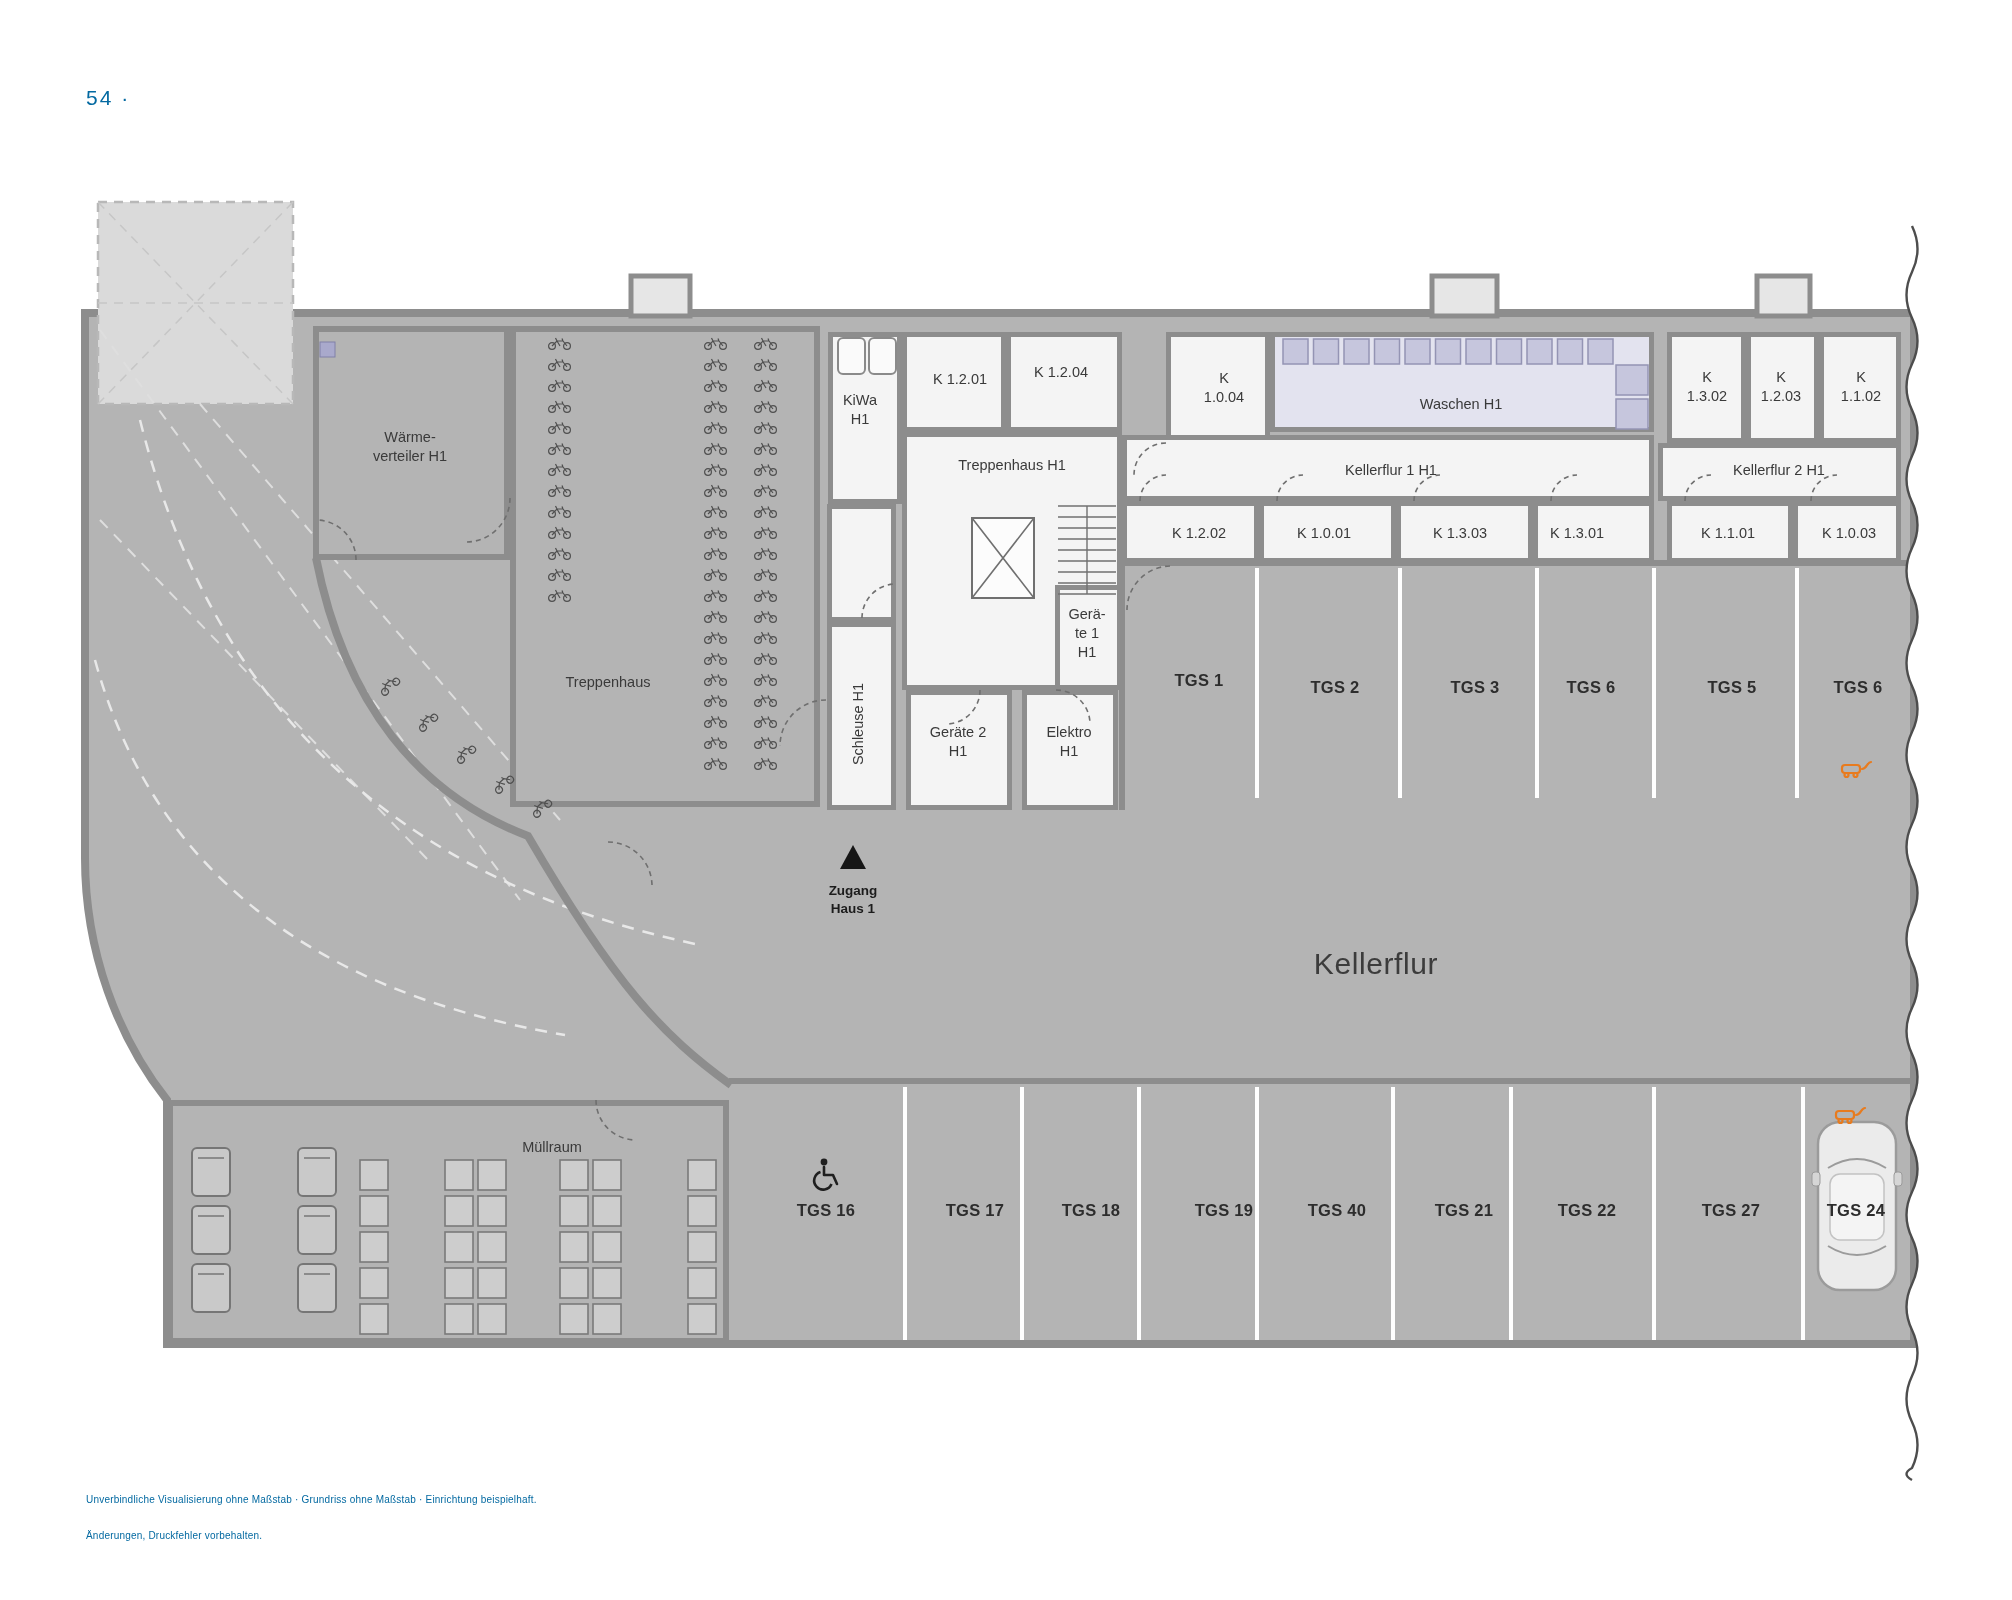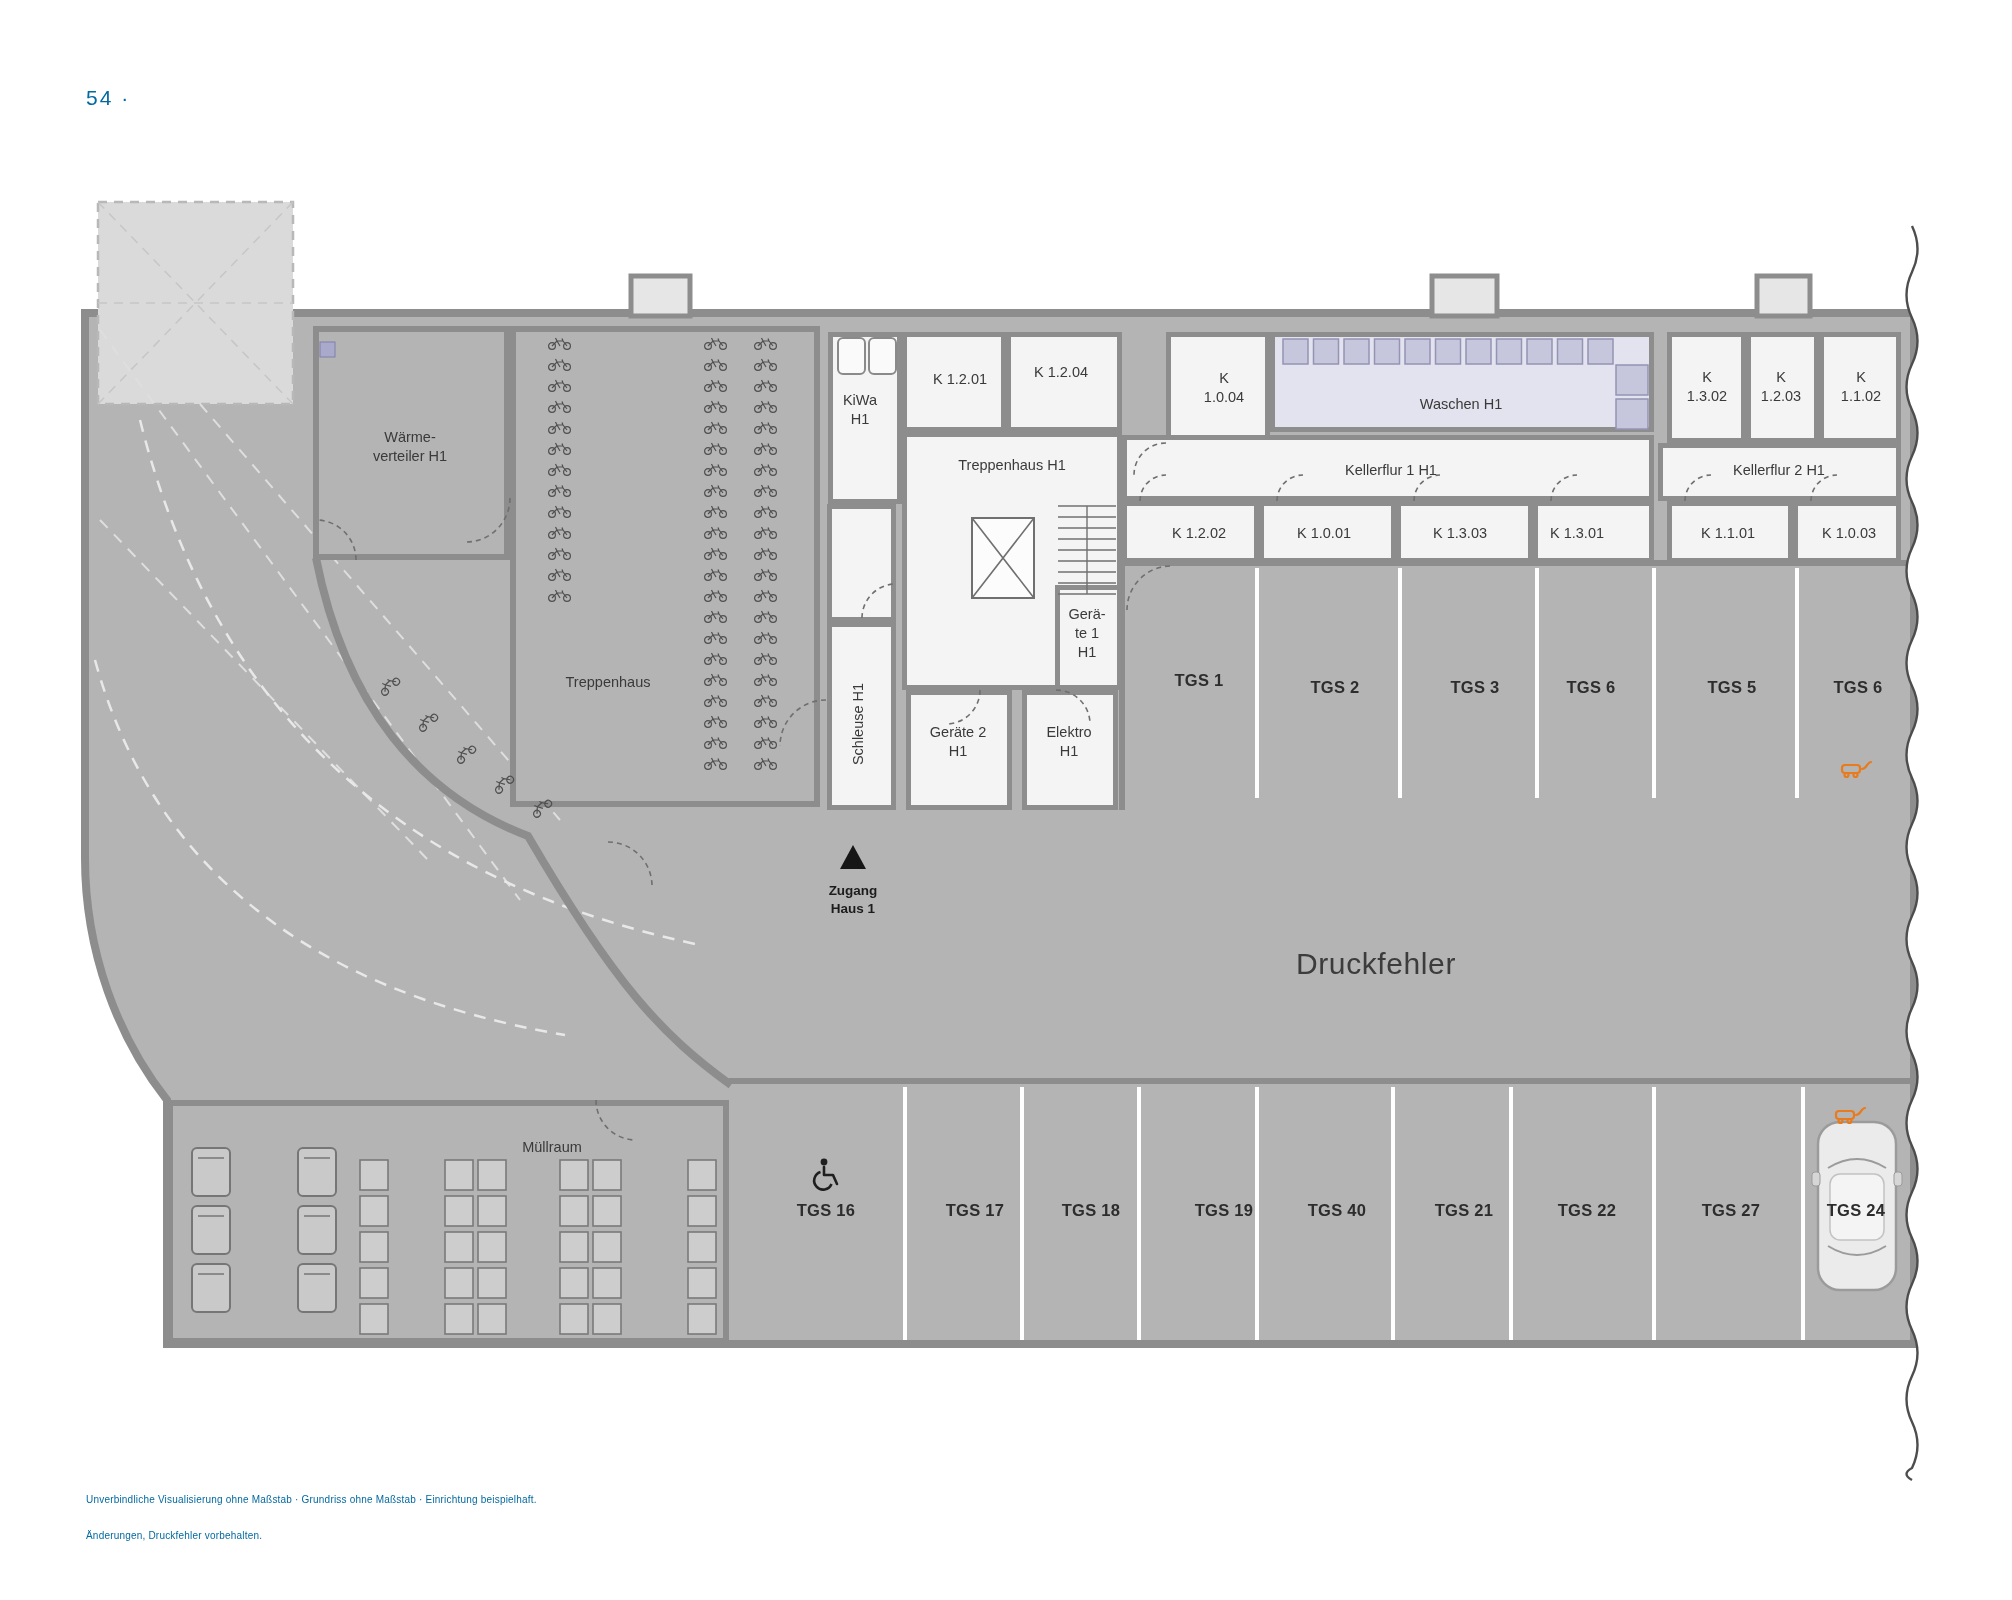--- a/index.html
+++ b/index.html
@@ -311,21 +311,21 @@
   <span class="lbl" style="left:1849px;top:533px">K 1.0.03</span>
   <span class="lbl" style="left:1087px;top:633px">Gerä-
 te 1
 H1</span>
   <span class="lbl vert" style="left:858px;top:724px">Schleuse H1</span>
   <span class="lbl" style="left:958px;top:742px">Geräte 2
 H1</span>
   <span class="lbl" style="left:1069px;top:742px">Elektro
 H1</span>
   <span class="lbl" style="left:552px;top:1147px">Müllraum</span>
-  <span class="lbl big" style="left:1376px;top:963px">Druckfehler</span>
+  <span class="lbl big" style="left:1376px;top:963px">Kellerflur</span>
   <span class="lbl bold-lbl" style="left:853px;top:900px">Zugang
 Haus 1</span>
 
   <span class="lbl tgs" style="left:1199px;top:681px">TGS 1</span>
   <span class="lbl tgs" style="left:1335px;top:688px">TGS 2</span>
   <span class="lbl tgs" style="left:1475px;top:688px">TGS 3</span>
   <span class="lbl tgs" style="left:1591px;top:688px">TGS 6</span>
   <span class="lbl tgs" style="left:1732px;top:688px">TGS 5</span>
   <span class="lbl tgs" style="left:1858px;top:688px">TGS 6</span>
 

